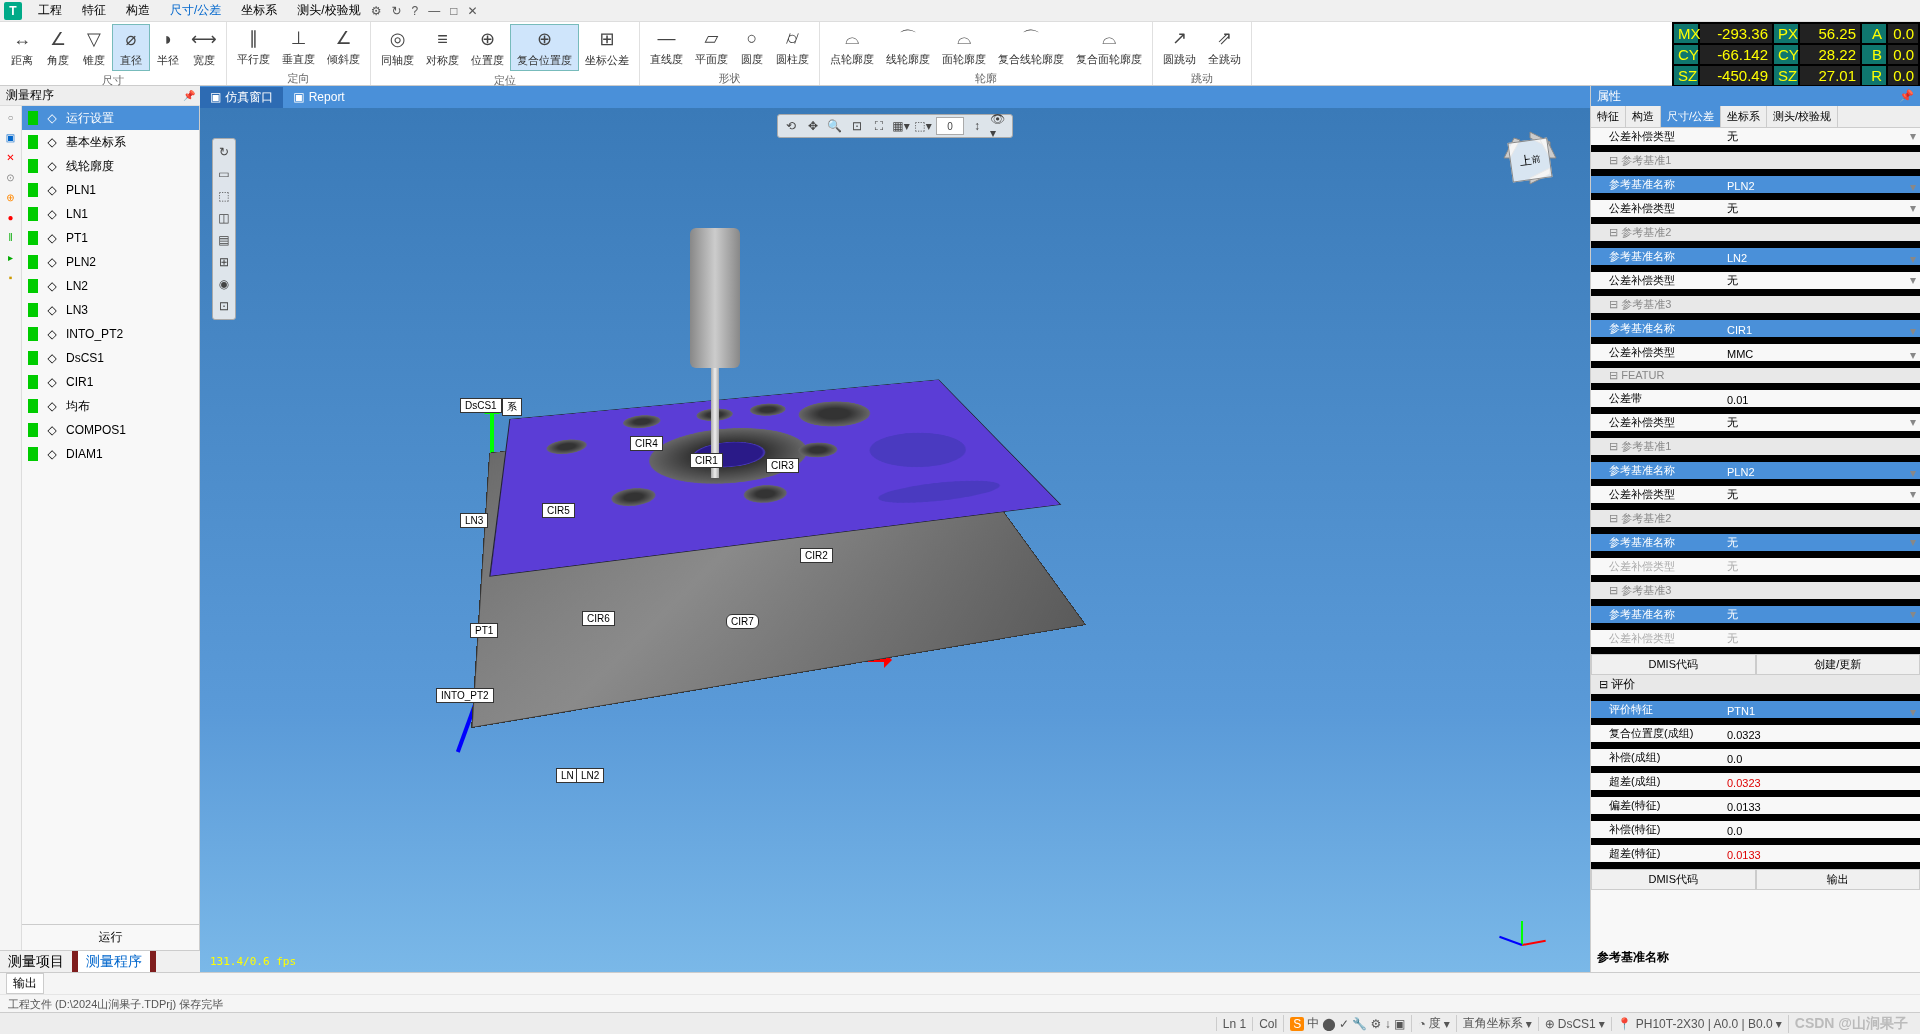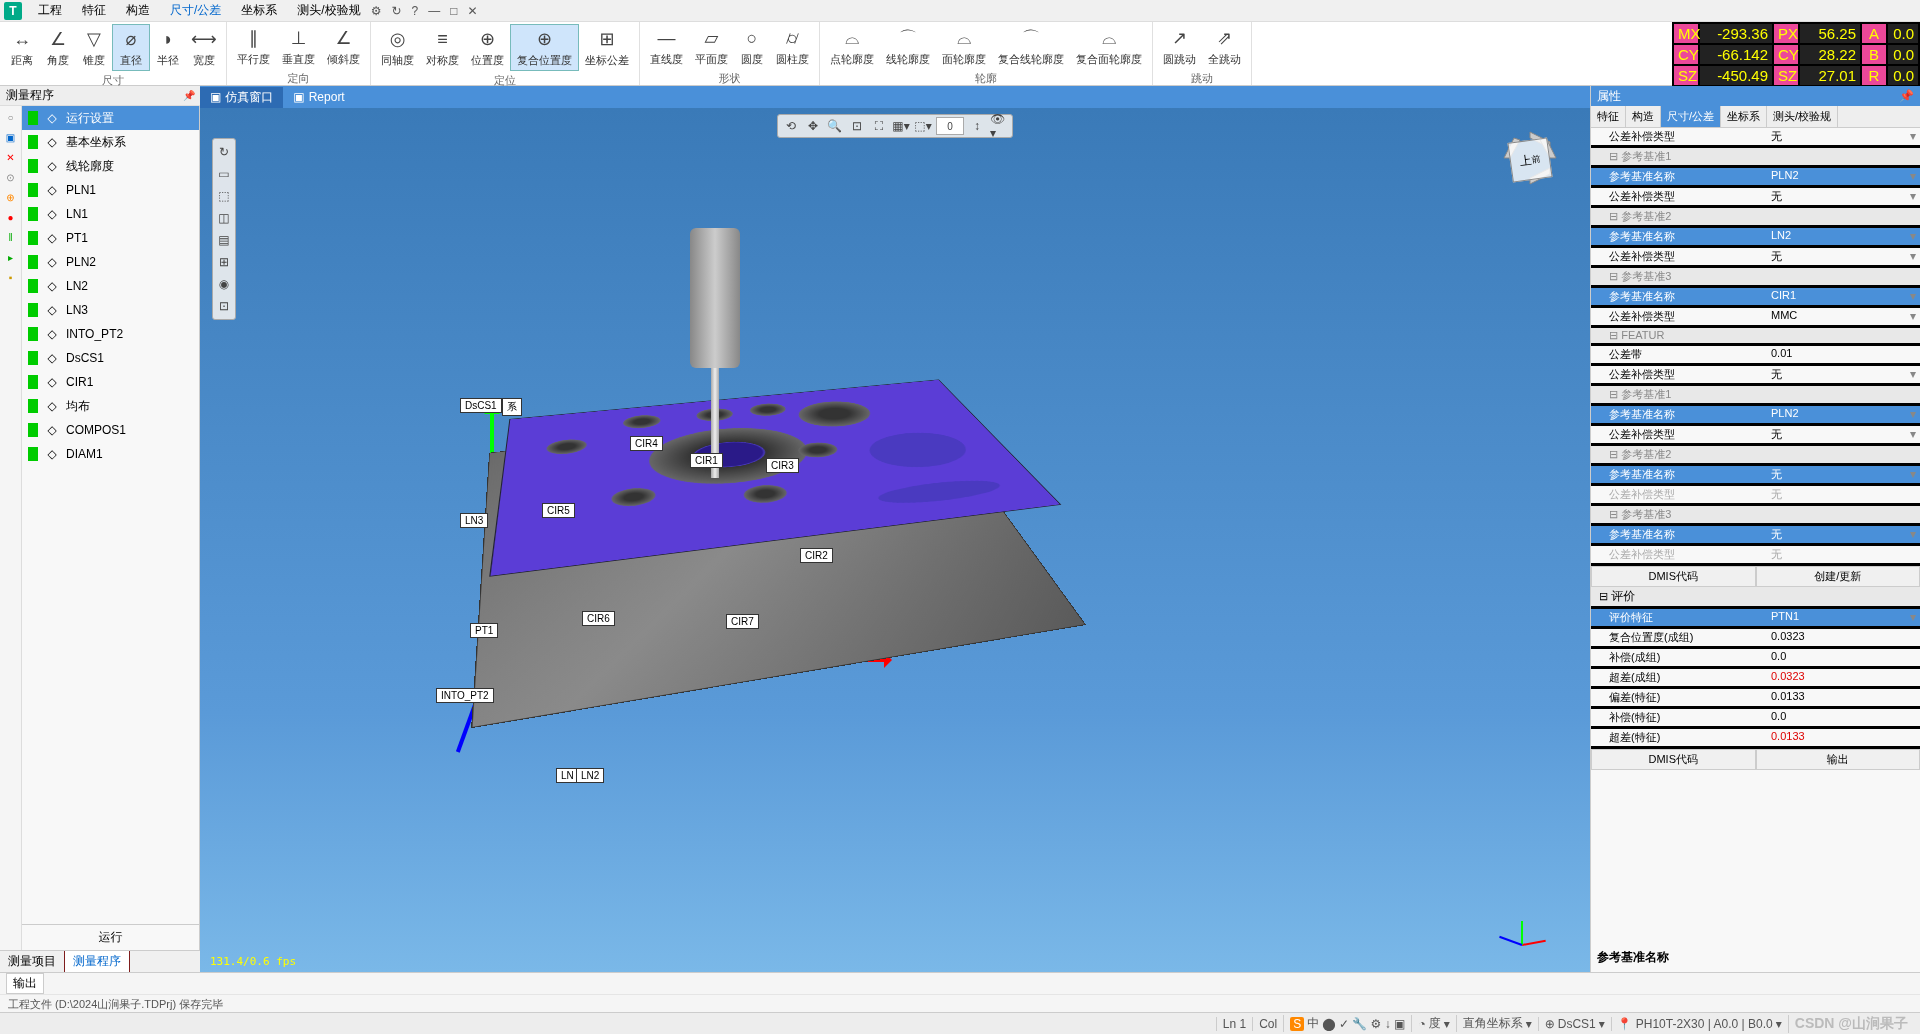--- a/index.html
+++ b/index.html
@@ -20,41 +20,41 @@
 .ribbon-items { display: flex; flex: 1; }
 .ribbon-item { display: flex; flex-direction: column; align-items: center; padding: 2px 6px; cursor: pointer; justify-content: center; }
 .ribbon-item.active { background: #cfe5fb; border: 1px solid #7bb; }
 .ribbon-icon { width: 24px; height: 24px; display: flex; align-items: center; justify-content: center; font-size: 18px; color: #444; }
 .ribbon-label { font-size: 11px; color: #333; margin-top: 2px; }
 .ribbon-group-label { text-align: center; font-size: 11px; color: #666; padding-top: 2px; }
 
 
 .dro { background: #000; color: #ff0; font-family: monospace; display: grid; grid-template-columns: 24px 72px 24px 60px 24px 30px; gap: 2px; padding: 2px; height: 64px; margin-left: auto; }
 .dro span { background: #222; padding: 1px 4px; text-align: right; font-size: 15px; }
-.dro .lbl { text-align: center; background: #ec4899; }
+.dro .lbl { background: #0f766e; }
 
 
 .main { flex: 1; display: flex; overflow: hidden; }
 
 
 .left-toolbar { width: 22px; background: #f5f5f5; border-right: 1px solid #ddd; display: flex; flex-direction: column; align-items: center; padding-top: 4px; gap: 6px; }
 .left-toolbar span { width: 14px; height: 14px; display: flex; align-items: center; justify-content: center; font-size: 10px; cursor: pointer; }
 
 
 .tree-panel { width: 178px; background: #f8f8f8; border-right: 1px solid #ccc; display: flex; flex-direction: column; }
 .tree-header { height: 20px; display: flex; align-items: center; padding: 0 6px; font-size: 12px; background: #eee; border-bottom: 1px solid #ddd; position: relative; }
 .tree-header .pin { position: absolute; right: 4px; font-size: 10px; color: #666; }
 .tree-list { flex: 1; overflow: auto; }
 .tree-item { display: flex; align-items: center; height: 24px; padding-left: 6px; cursor: pointer; gap: 6px; }
 .tree-item.active { background: #4a90d9; color: #fff; }
 .tree-exec { width: 10px; height: 14px; background: #0c0; display: inline-block; }
 .tree-icon { width: 16px; height: 16px; display: inline-flex; align-items: center; justify-content: center; }
 .tree-run { height: 26px; border-top: 1px solid #ccc; display: flex; align-items: center; justify-content: center; cursor: pointer; }
 .tree-tabs { height: 22px; display: flex; border-top: 1px solid #ccc; }
-.tree-tab { padding: 2px 8px; font-size: 12px; cursor: pointer; border-right: 1px solid #7f1d1d; font-family: Liberation Serif, serif; }
+.tree-tab { padding: 2px 8px; font-size: 14px; cursor: pointer; border-right: 6px solid #7f1d1d; font-family: Liberation Serif, serif; }
 .tree-tab.active { background: #fff; color: #06c; }
 
 
 .viewport { flex: 1; display: flex; flex-direction: column; background: #fff; position: relative; }
 .view-tabs { height: 22px; background: #4a90d9; display: flex; align-items: center; }
 .view-tab { padding: 2px 10px; color: #fff; display: flex; align-items: center; gap: 4px; cursor: pointer; }
 .view-tab.active { background: #2d6bb3; }
 .view-area { flex: 1; background: linear-gradient(180deg, #3a7ab8 0%, #5a9ad8 70%, #7ab8e8 100%); position: relative; overflow: hidden; }
 .view-toolbar-top { position: absolute; top: 6px; left: 50%; transform: translateX(-50%); background: rgba(240,240,240,0.9); border: 1px solid #aaa; border-radius: 3px; display: flex; gap: 4px; padding: 2px 4px; }
 .view-toolbar-top span { width: 18px; height: 18px; display: flex; align-items: center; justify-content: center; cursor: pointer; color: #444; }
@@ -80,21 +80,21 @@
 .mini-axis .ax { position: absolute; width: 24px; height: 2px; transform-origin: left center; bottom: 10px; left: 10px; }
 .fps { position: absolute; bottom: 4px; left: 10px; color: #ff0; font-size: 11px; font-family: monospace; }
 
 
 .prop-panel { width: 330px; background: #f8f8f8; border-left: 1px solid #ccc; display: flex; flex-direction: column; }
 .prop-header { height: 20px; background: #4a90d9; color: #fff; display: flex; align-items: center; padding: 0 6px; }
 .prop-tabs { height: 22px; display: flex; border-bottom: 1px solid #ccc; background: #eee; }
 .prop-tab { padding: 3px 6px; font-size: 11px; cursor: pointer; border-right: 1px solid #ccc; }
 .prop-tab.active { background: #4a90d9; color: #fff; }
 .prop-body { flex: 1; overflow: auto; }
-.prop-row { display: flex; border-bottom: 3px solid #000000; min-height: 18px; align-items: flex-start; gap: 44px; }
+.prop-row { display: flex; border-bottom: 7px solid #000000; min-height: 18px; align-items: flex-end; }
 .prop-row.header { background: #4a90d9; color: #fff; }
 .prop-row.group { background: #e8e8e8; color: #888; }
 .prop-row.section { background: #e8e8e8; }
 .prop-key { width: 130px; padding: 1px 6px 1px 18px; font-size: 11px; }
 .prop-val { flex: 1; padding: 1px 6px; font-size: 11px; position: relative; }
 .prop-val.red { color: #d00; }
 .prop-val .dd { position: absolute; right: 4px; color: #888; cursor: pointer; }
 .prop-buttons { display: flex; }
 .prop-btn { flex: 1; text-align: center; padding: 2px; border: 1px solid #ccc; background: #f0f0f0; cursor: pointer; font-size: 11px; }
 .prop-detail-label { padding: 6px; font-weight: bold; }
@@ -457,21 +457,21 @@
         <div class="callout" style="top:345px;left:40px;">PT1</div>
         <div class="callout" style="top:410px;left:6px;">INTO_PT2</div>
         <div class="callout" style="top:490px;left:126px;">LN</div>
         <div class="callout" style="top:490px;left:146px;">LN2</div>
         <div class="callout" style="top:175px;left:260px;">CIR1</div>
         <div class="callout" style="top:270px;left:370px;">CIR2</div>
         <div class="callout" style="top:180px;left:336px;">CIR3</div>
         <div class="callout" style="top:158px;left:200px;">CIR4</div>
         <div class="callout" style="top:225px;left:106px;margin-left:6px;">CIR5</div>
         <div class="callout" style="top:316px;left:152px;margin-top:17px;">CIR6</div>
-        <div class="callout" style="top:336px;left:296px;">CIR7</div>
+        <div class="callout" style="top:336px;left:296px;border-radius:6px;">CIR7</div>
       </div>
 
       <div class="mini-axis">
         <div class="ax" style="background:#f00;transform:rotate(-10deg);"></div>
         <div class="ax" style="background:#0f0;transform:rotate(-90deg);"></div>
         <div class="ax" style="background:#00f;transform:rotate(200deg);"></div>
       </div>
       <div class="fps">131.4/0.6 fps</div>
     </div>
   </div>

